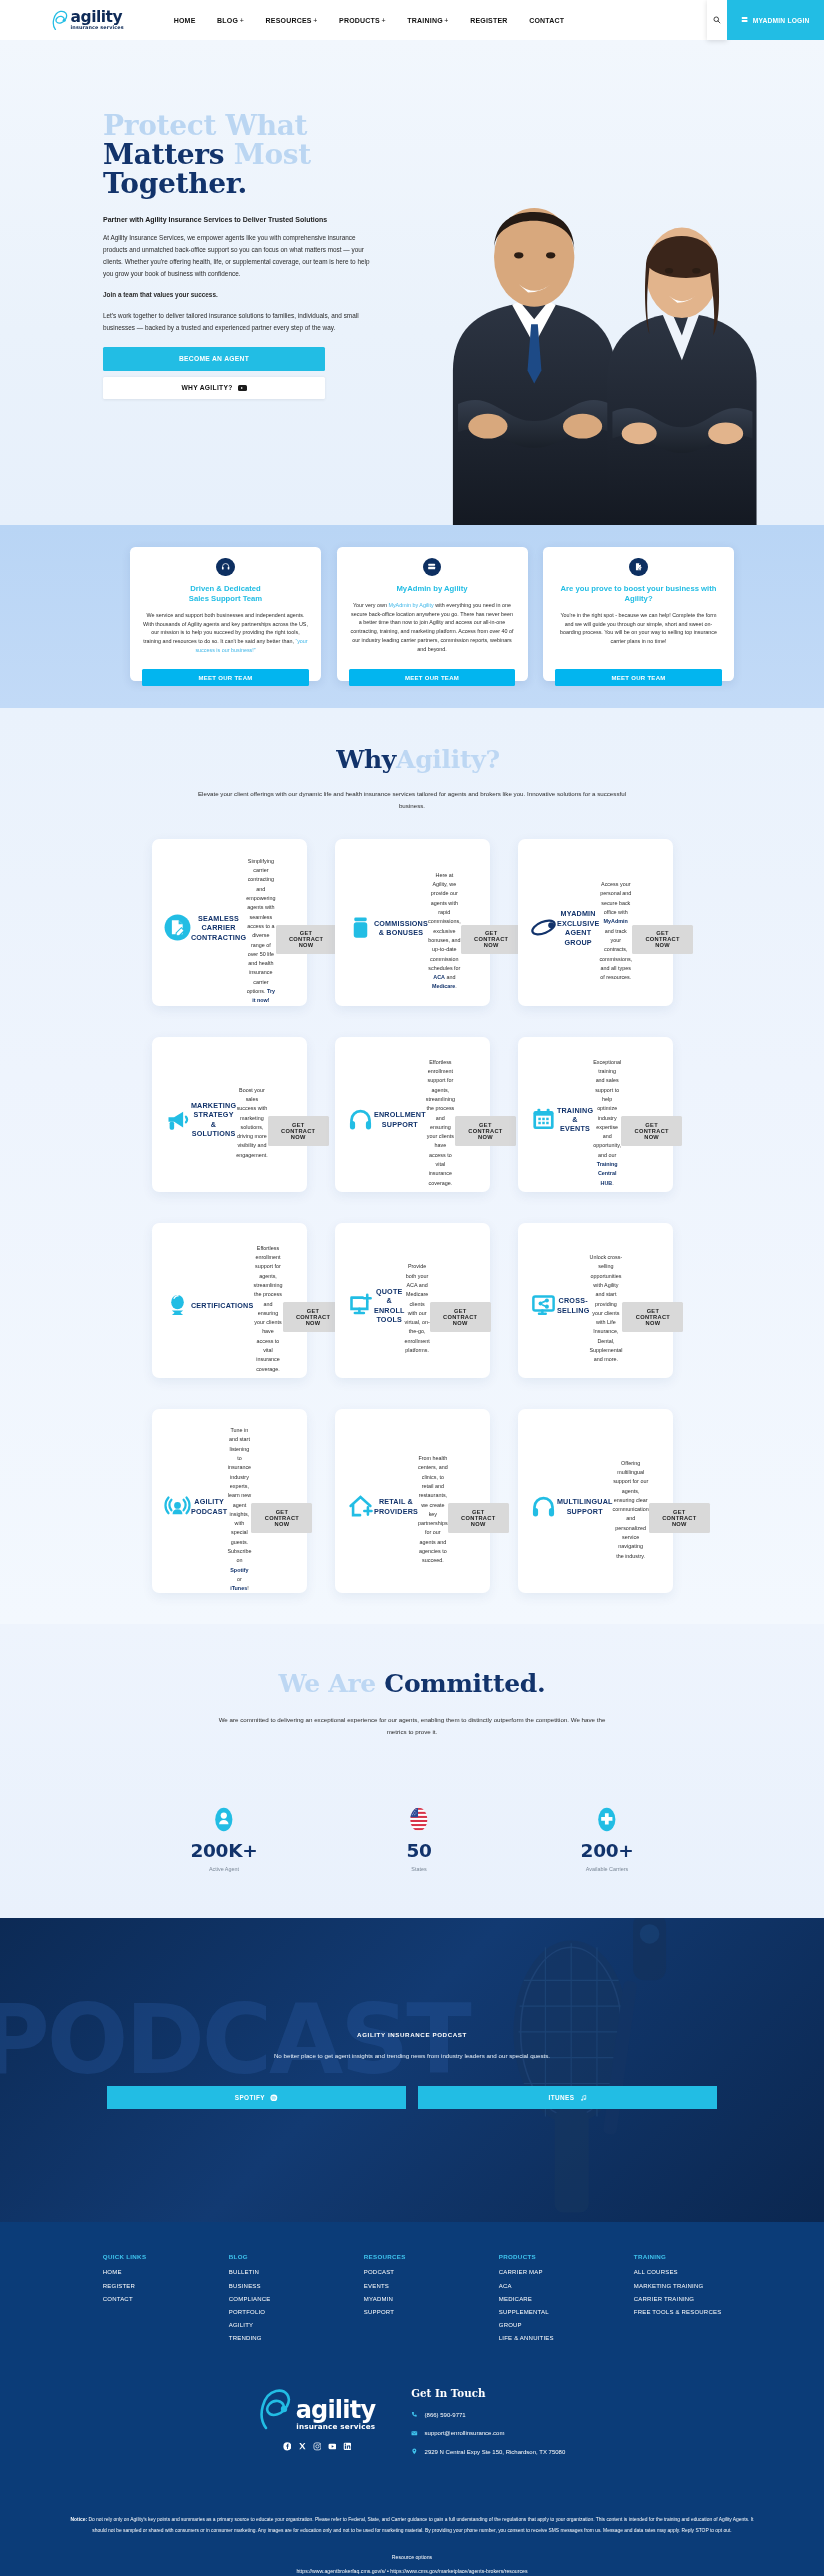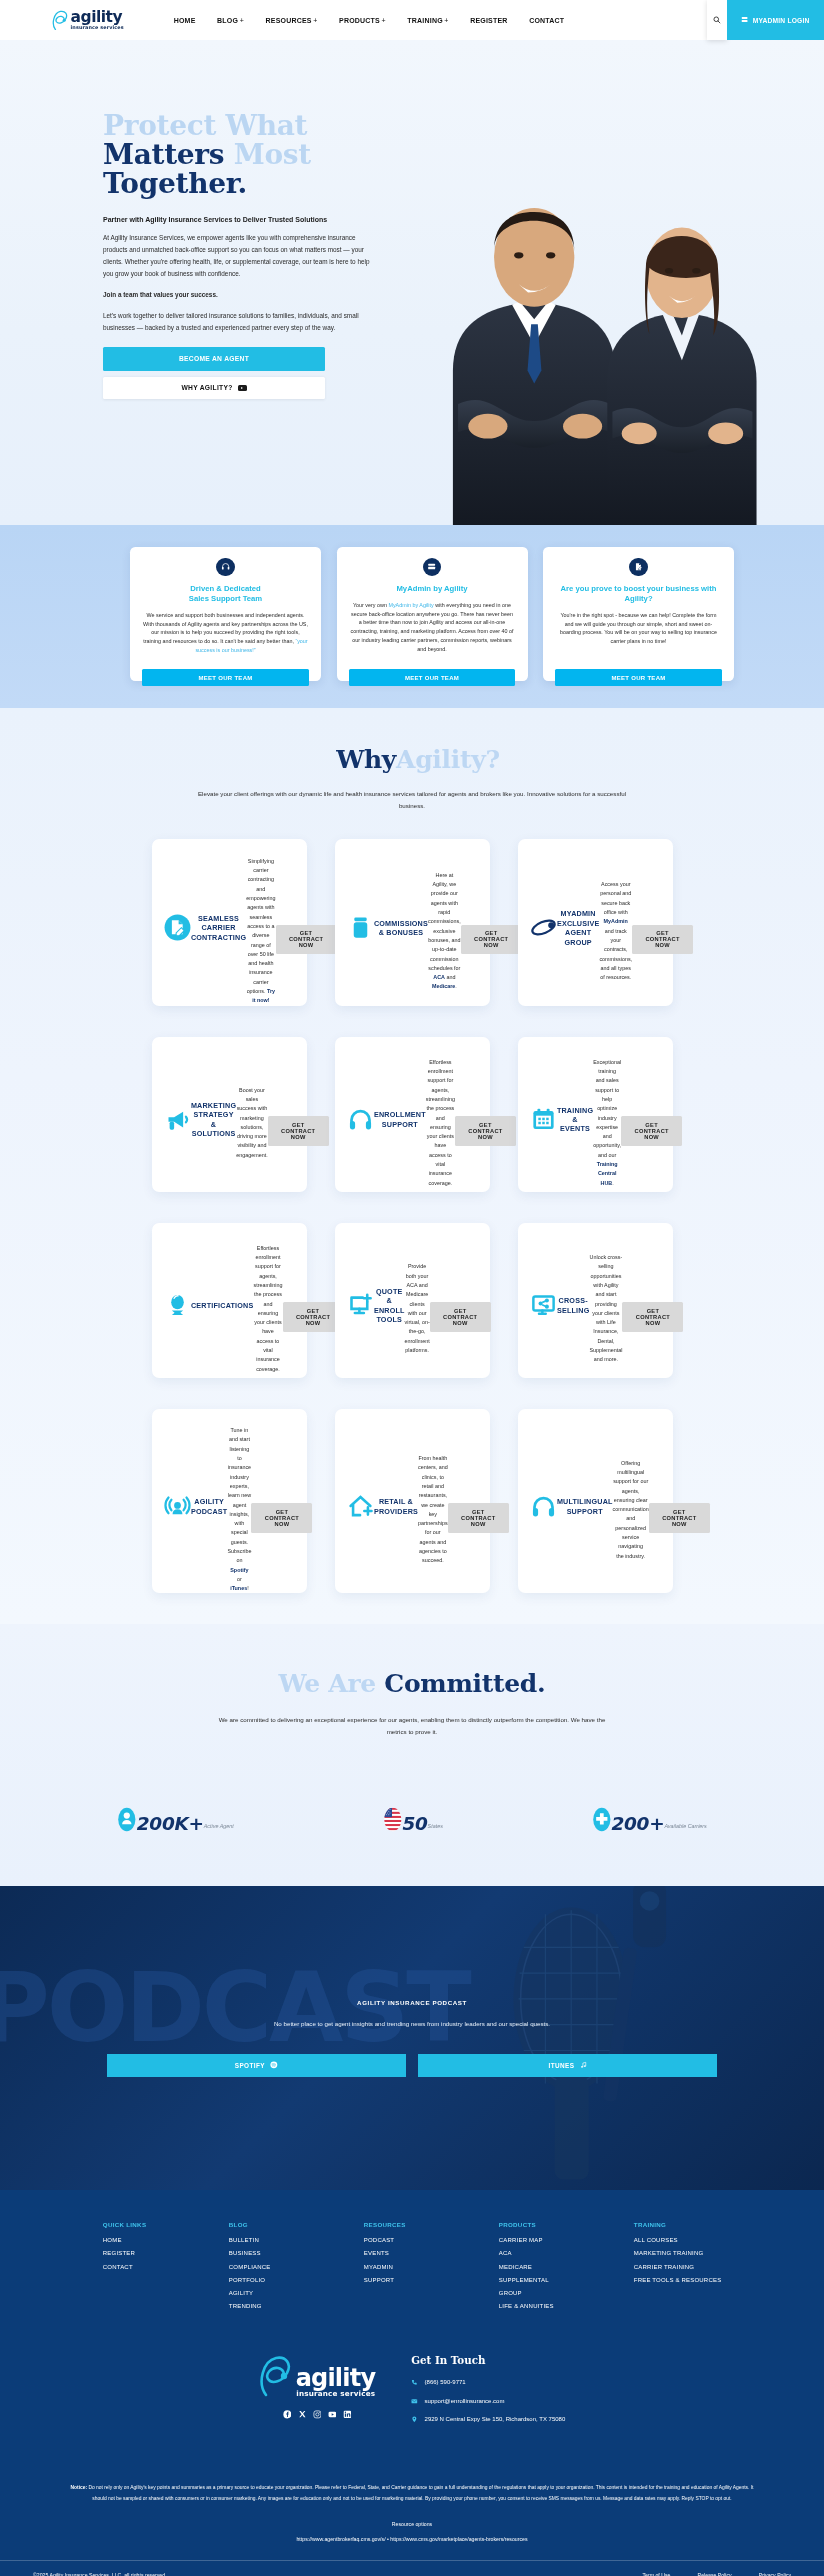--- a/index.html
+++ b/index.html
@@ -334,21 +334,21 @@
     color: #2b2b2b;
     max-width: 392px;
     margin: 15.5px auto 0 auto;
   }
   .stats {
     display: flex;
     justify-content: center;
     gap: 149px;
     margin-top: 68px;
   }
-  .stat { display: flex; flex-direction: row; align-items: center; font-style: italic; }
+  .stat { display: flex; flex-direction: column; align-items: center; }
   .stat-icon { width: 19.6px; height: 25px; margin-bottom: 8.2px; }
   .stat-num {
     font-family: "DejaVu Sans", sans-serif;
     font-weight: 700;
     font-size: 18.5px;
     color: #12336b;
     letter-spacing: -0.3px;
   }
   .stat-label {
     font-size: 5.4px;

